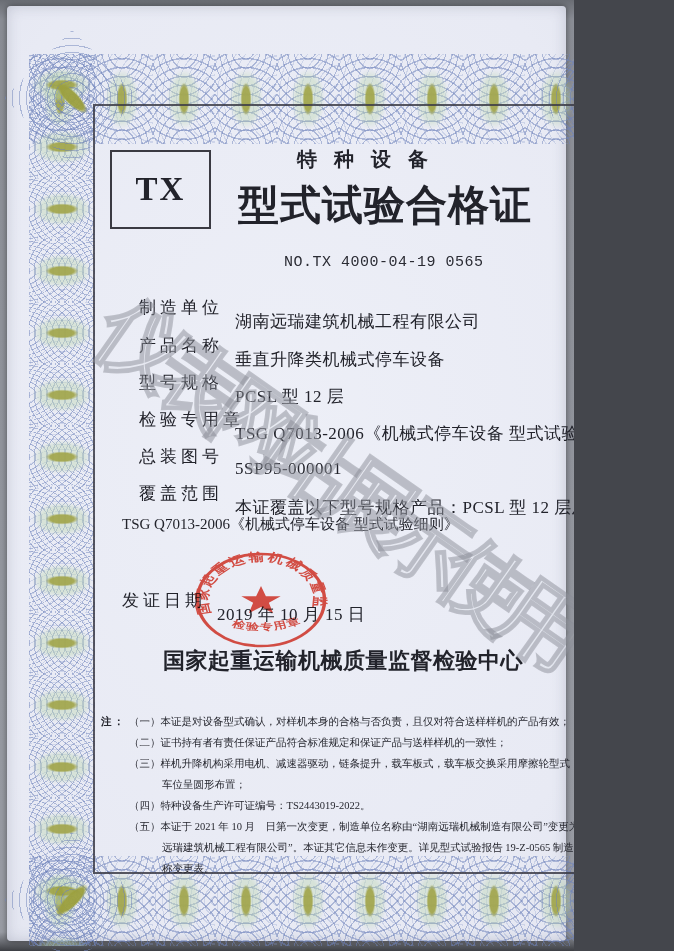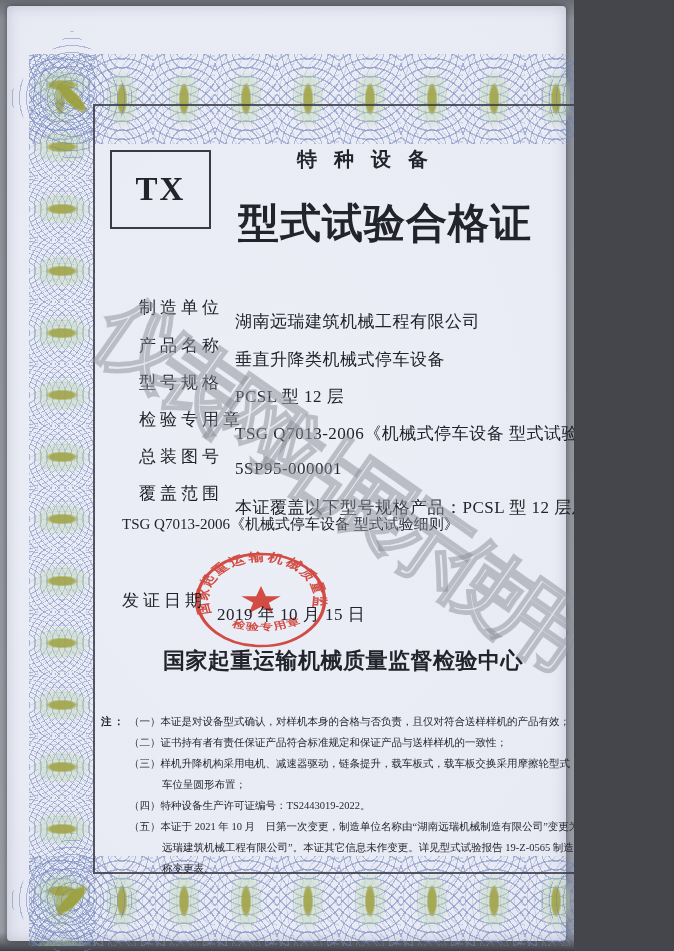--- a/index.html
+++ b/index.html
@@ -49,21 +49,21 @@
   .corner-tl{left:24px;top:50px;transform:rotate(45deg);}
   .corner-tr{left:554px;top:50px;transform:rotate(-45deg);}
   .corner-bl{left:24px;top:852px;transform:rotate(-45deg);}
   .corner-br{left:554px;top:852px;transform:rotate(45deg);}
   
   .inner-rect{position:absolute;z-index:2;left:93px;top:104px;width:492px;height:766px;border:2px solid rgba(60,60,70,.85);}
   .content{position:absolute;z-index:4;left:0;top:0;width:674px;height:951px;color:#22232b;}
   .tx-box{position:absolute;left:110px;top:150px;width:97px;height:75px;border:2px solid #3a3a42;display:flex;align-items:center;justify-content:center;}
   .tx-box span{font-size:33px;font-weight:700;letter-spacing:2px;}
   .hdr-small{position:absolute;left:297px;top:146px;font-size:20px;letter-spacing:6px;font-weight:600;white-space:nowrap;}
-  .hdr-title{position:absolute;left:238px;top:178px;font-size:41px;font-weight:700;letter-spacing:1px;white-space:nowrap;margin-top:18px;}
+  .hdr-title{position:absolute;left:238px;top:178px;font-size:41px;font-weight:700;letter-spacing:1px;white-space:nowrap;}
   .cert-no{position:absolute;left:284px;top:254px;font-size:16px;letter-spacing:.5px;white-space:nowrap;font-family:"Liberation Mono","DejaVu Sans Mono",monospace;font-size:15px;color:#2a2b33;}
   .field-row{position:absolute;left:139px;white-space:nowrap;font-size:17px;text-align:right;}
   .field-label{letter-spacing:4px;}
   .field-value{position:absolute;left:96px;letter-spacing:.5px;white-space:nowrap;margin-top:14px;}
   .statement{position:absolute;left:122px;width:465px;font-size:15px;line-height:21px;}
   .statement .l1{text-indent:64px;white-space:nowrap;}
   .statement .l2{white-space:nowrap;}
   .issue-row{position:absolute;left:122px;top:589px;font-size:17px;white-space:nowrap;}
   .issue-row .field-value{left:95px;}
   .issuer{position:absolute;left:93px;top:646px;width:500px;text-align:center;font-size:22px;font-weight:700;letter-spacing:.5px;white-space:nowrap;}
@@ -101,20 +101,21 @@
   <div class="inner-rect"></div>
 
   <div class="content">
 
     <div class="tx-box">
       <span>TX</span>
     </div>
 
     <div class="hdr-small">特 种 设 备</div>
     <div class="hdr-title">型式试验合格证</div>
+    <div class="cert-no">NO.TX 4000-04-19 0565</div>
 
     <div class="field-row" style="top:296px">
       <span class="field-label">制造单位</span>
       <span class="field-value">湖南远瑞建筑机械工程有限公司</span>
     </div>
     <div class="field-row" style="top:334px">
       <span class="field-label">产品名称</span>
       <span class="field-value">垂直升降类机械式停车设备</span>
     </div>
     <div class="field-row" style="top:371px">

